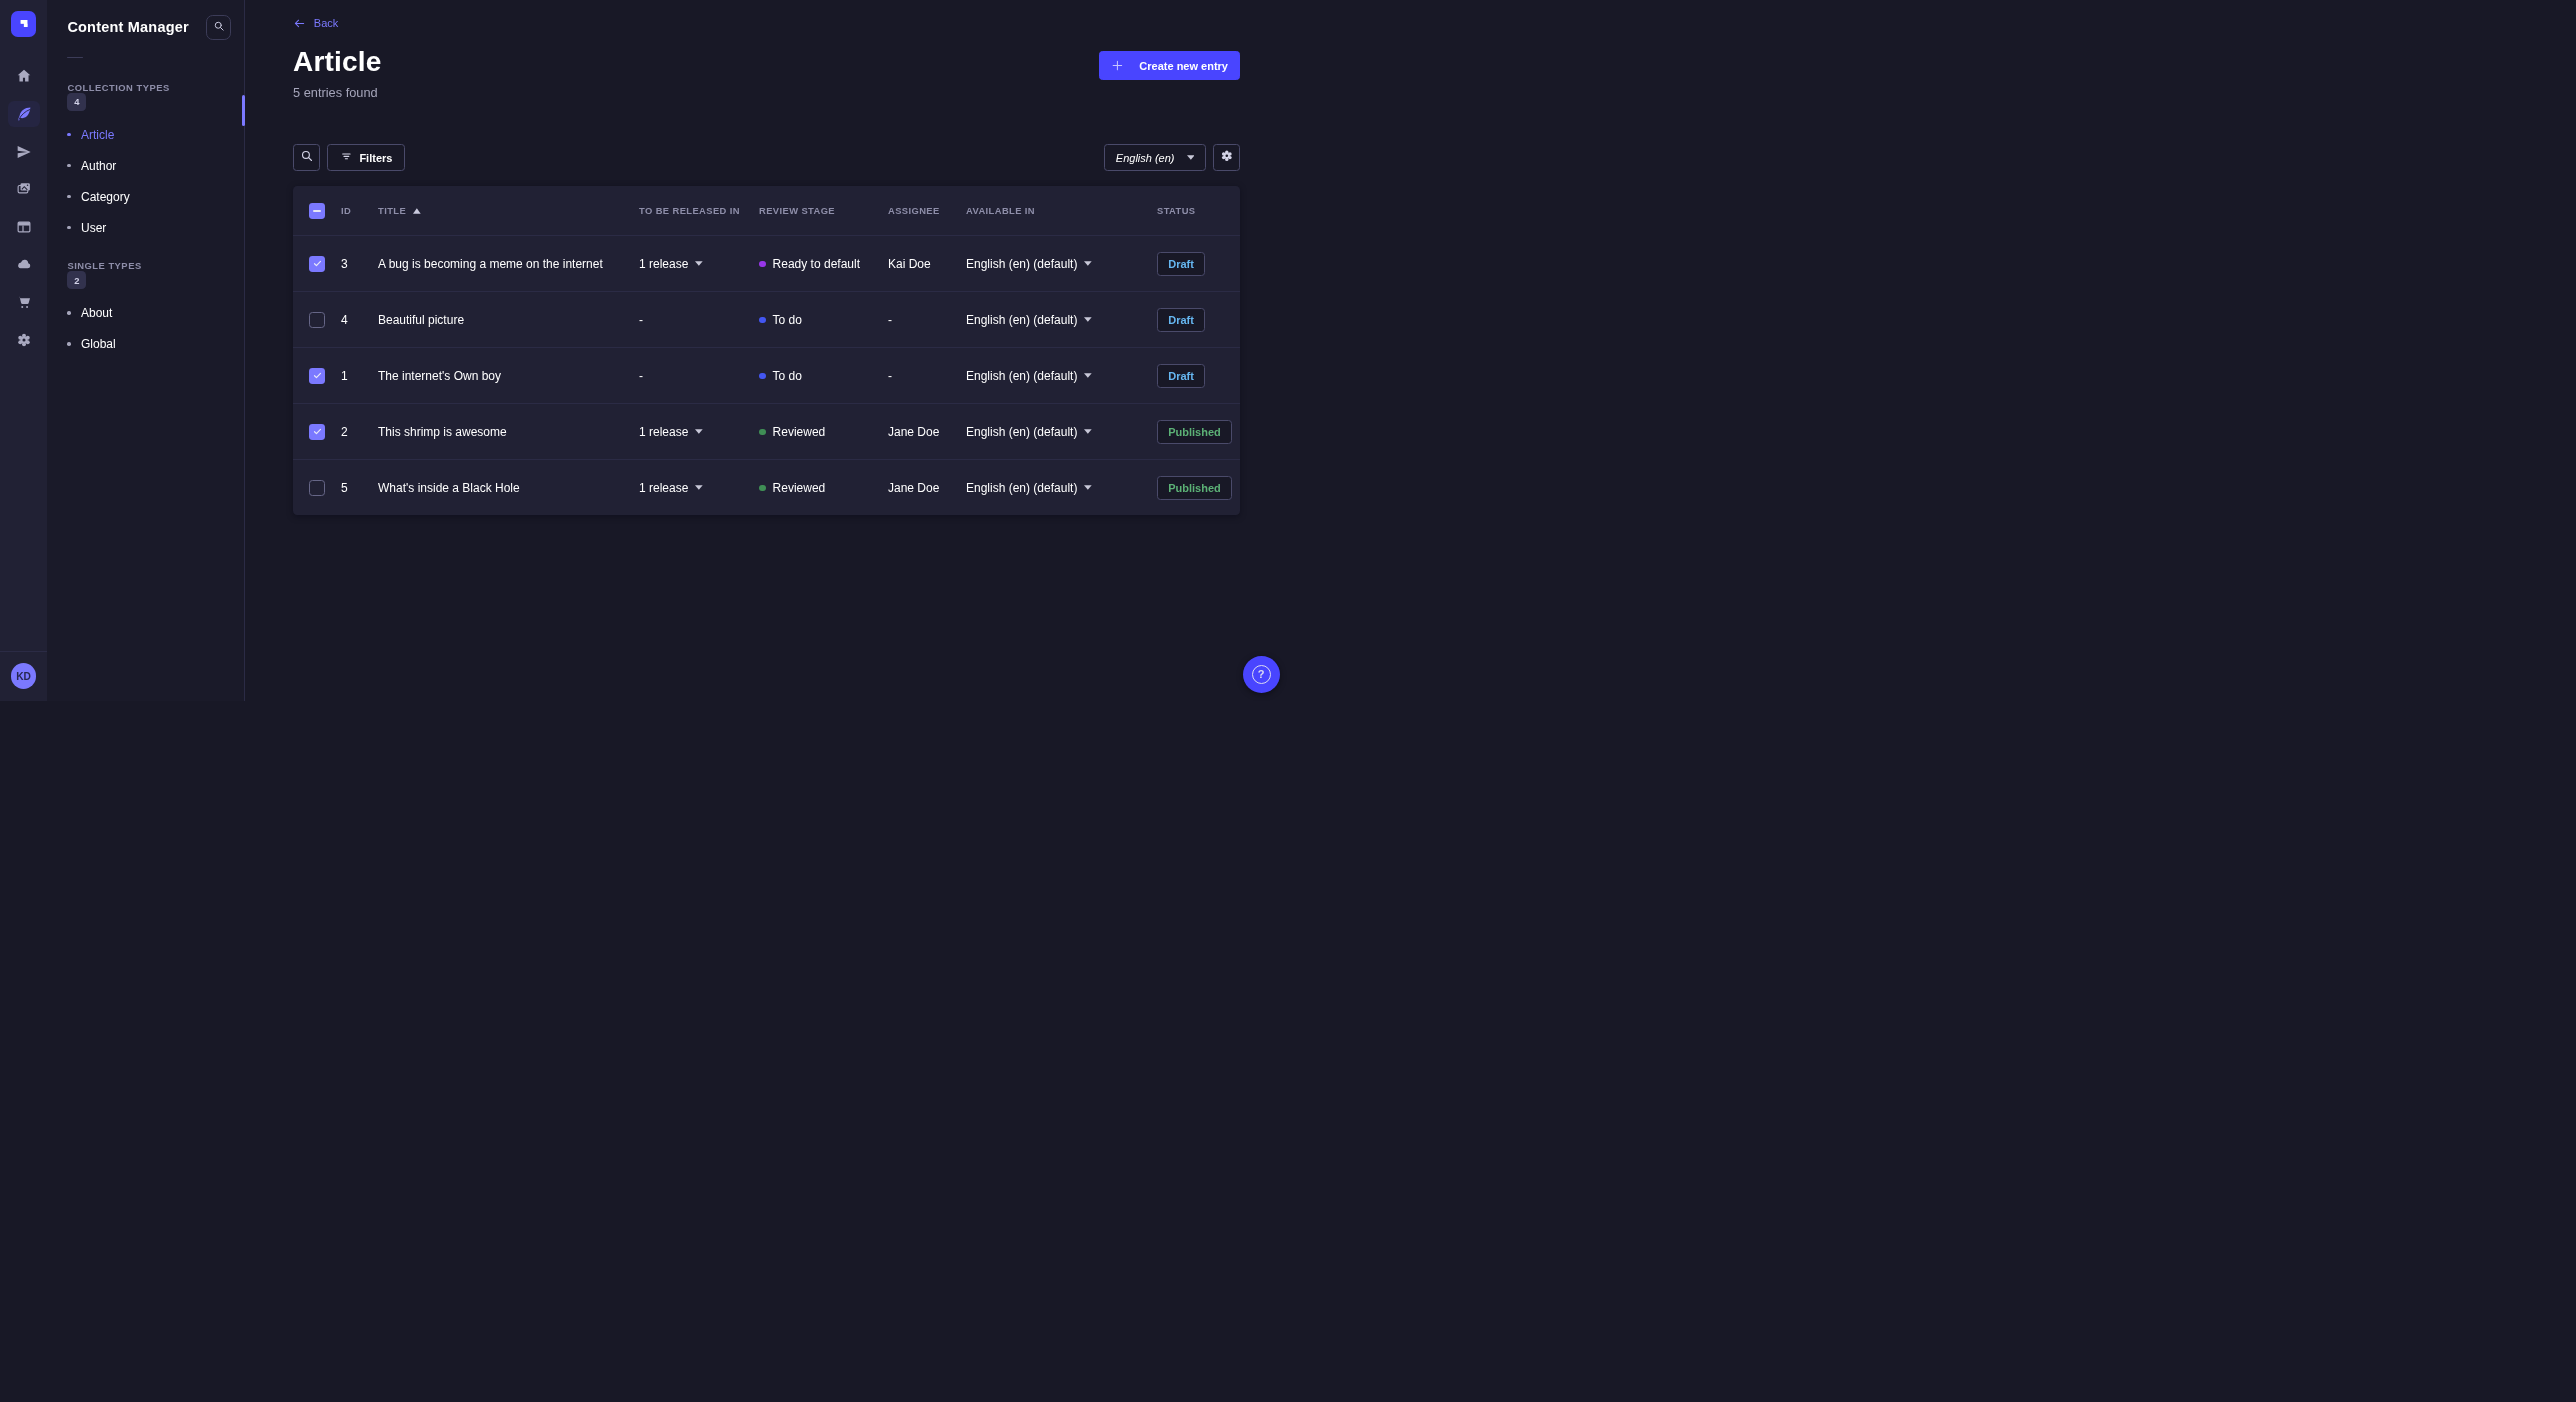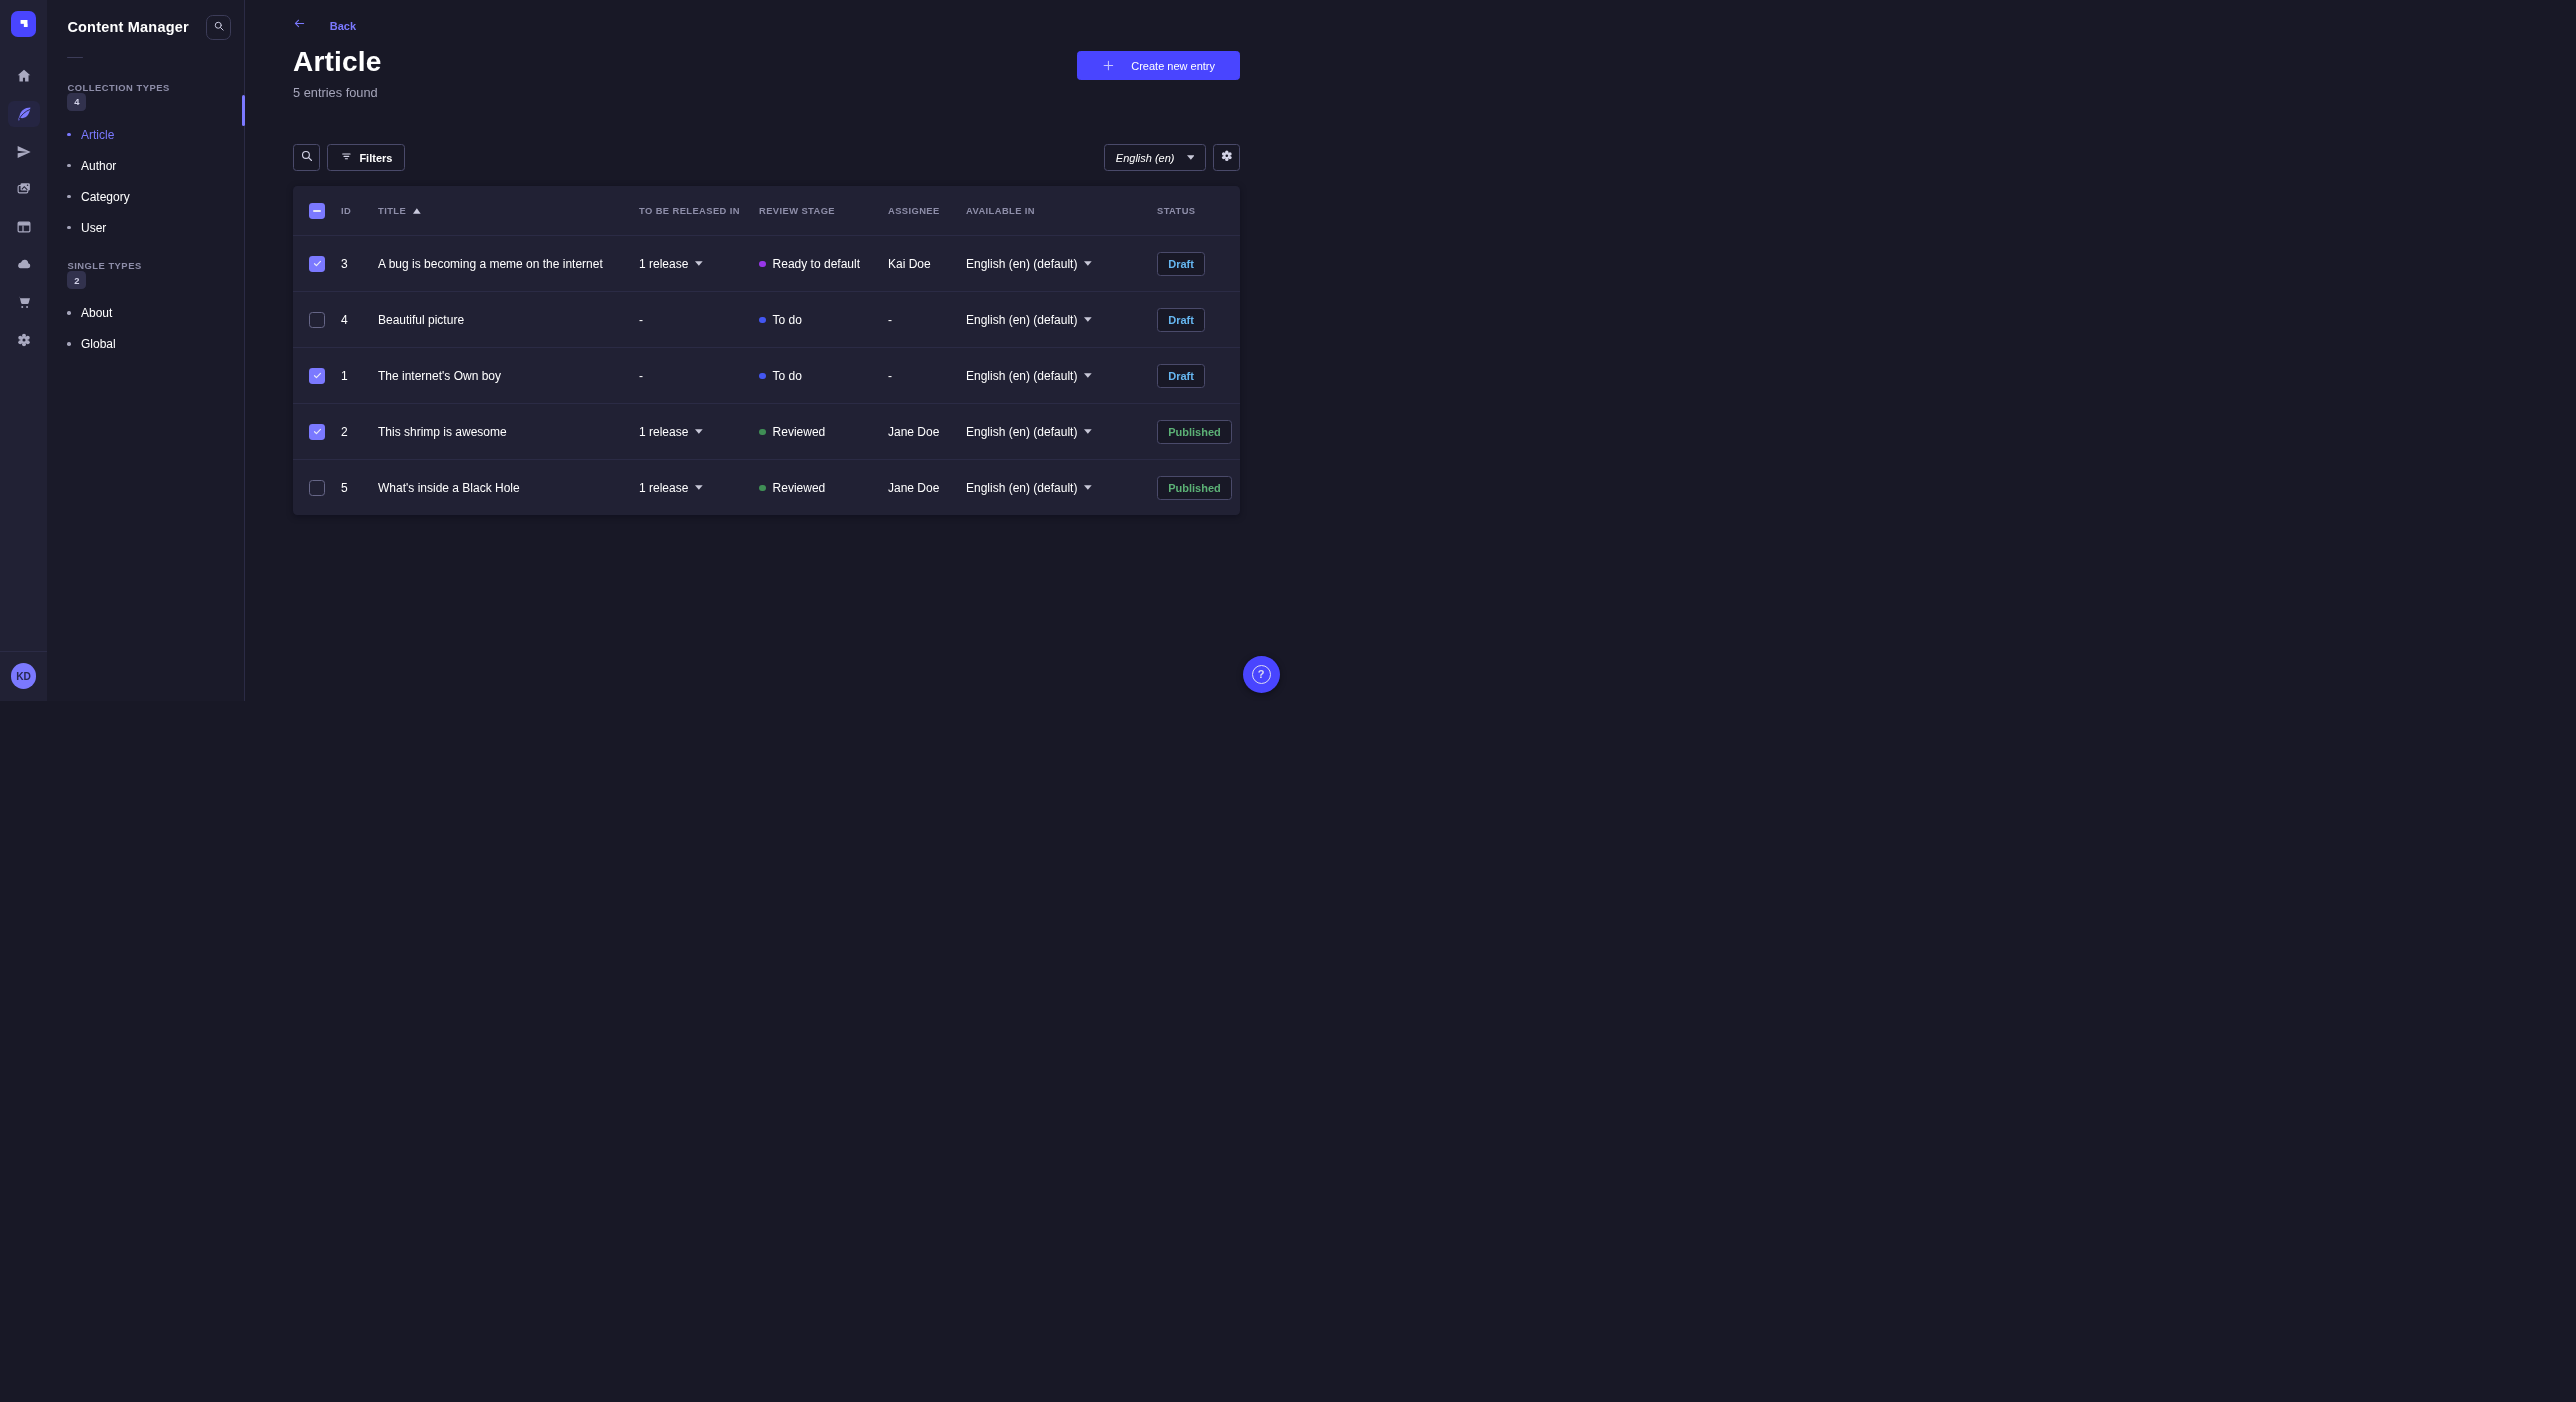--- a/index.html
+++ b/index.html
@@ -61,29 +61,29 @@
     padding:3.4px 6.8px; border-radius:4.3px;
   }
   .nav-item { display:flex; align-items:center; gap:10.2px; padding:8.5px 20.4px; font-size:12px; color:#ffffff; cursor:pointer; }
   .nav-item .bullet { width:3.4px; height:3.4px; border-radius:50%; background:#a5a5ba; flex-shrink:0; }
   .nav-item.active { color:#7b79ff; }
   .nav-item.active .bullet { background:#7b79ff; }
   .active-indicator { position:absolute; right:-0.9px; top:95px; width:2.6px; height:31px; background:#7b79ff; border-radius:1.7px; }
 
   
   .main { flex:1; background:#181826; padding:17px 48px 0 48px; position:relative; --hole:#181826; }
-  .back-link { display:inline-flex; align-items:flex-end; gap:24px; color:#7b79ff; font-size:11px; cursor:pointer;font-weight:bold; }
+  .back-link { display:inline-flex; align-items:flex-start; gap:8px; color:#7b79ff; font-size:11px; cursor:pointer; }
   .back-link svg { width:12.8px; height:12.8px; }
   .title-row { display:flex; justify-content:space-between; align-items:flex-start; margin-top:13.6px; }
   .page-title { font-size:28px; font-weight:bold; letter-spacing:0.2px; }
   .page-subtitle { margin-top:6.8px; font-size:12.8px; color:#a5a5ba; }
   .create-btn {
     display:flex; align-items:center; gap:16px; margin-top:5.1px;
     background:#4945ff; border:0.9px solid #4945ff; border-radius:3.4px;
-    color:#ffffff; font-size:11px; font-weight:normal; padding:0 24px; height:29px; cursor:pointer;
+    color:#ffffff; font-size:11px; font-weight:bold; padding:0 11px; height:29px; cursor:pointer;
   }
   .create-btn svg { width:12.8px; height:12.8px; color:rgba(255,255,255,.7); }
 
   .controls-row { display:flex; justify-content:space-between; align-items:center; margin-top:44px; }
   .left-controls, .right-controls { display:flex; align-items:center; gap:6.8px; }
   .icon-btn {
     width:27px; height:27px; border:0.9px solid #4a4a6a; border-radius:3.4px;
     background:transparent; color:#d5d5e8; display:flex; align-items:center; justify-content:center; cursor:pointer;
   }
   .icon-btn svg { width:13.6px; height:13.6px; }

